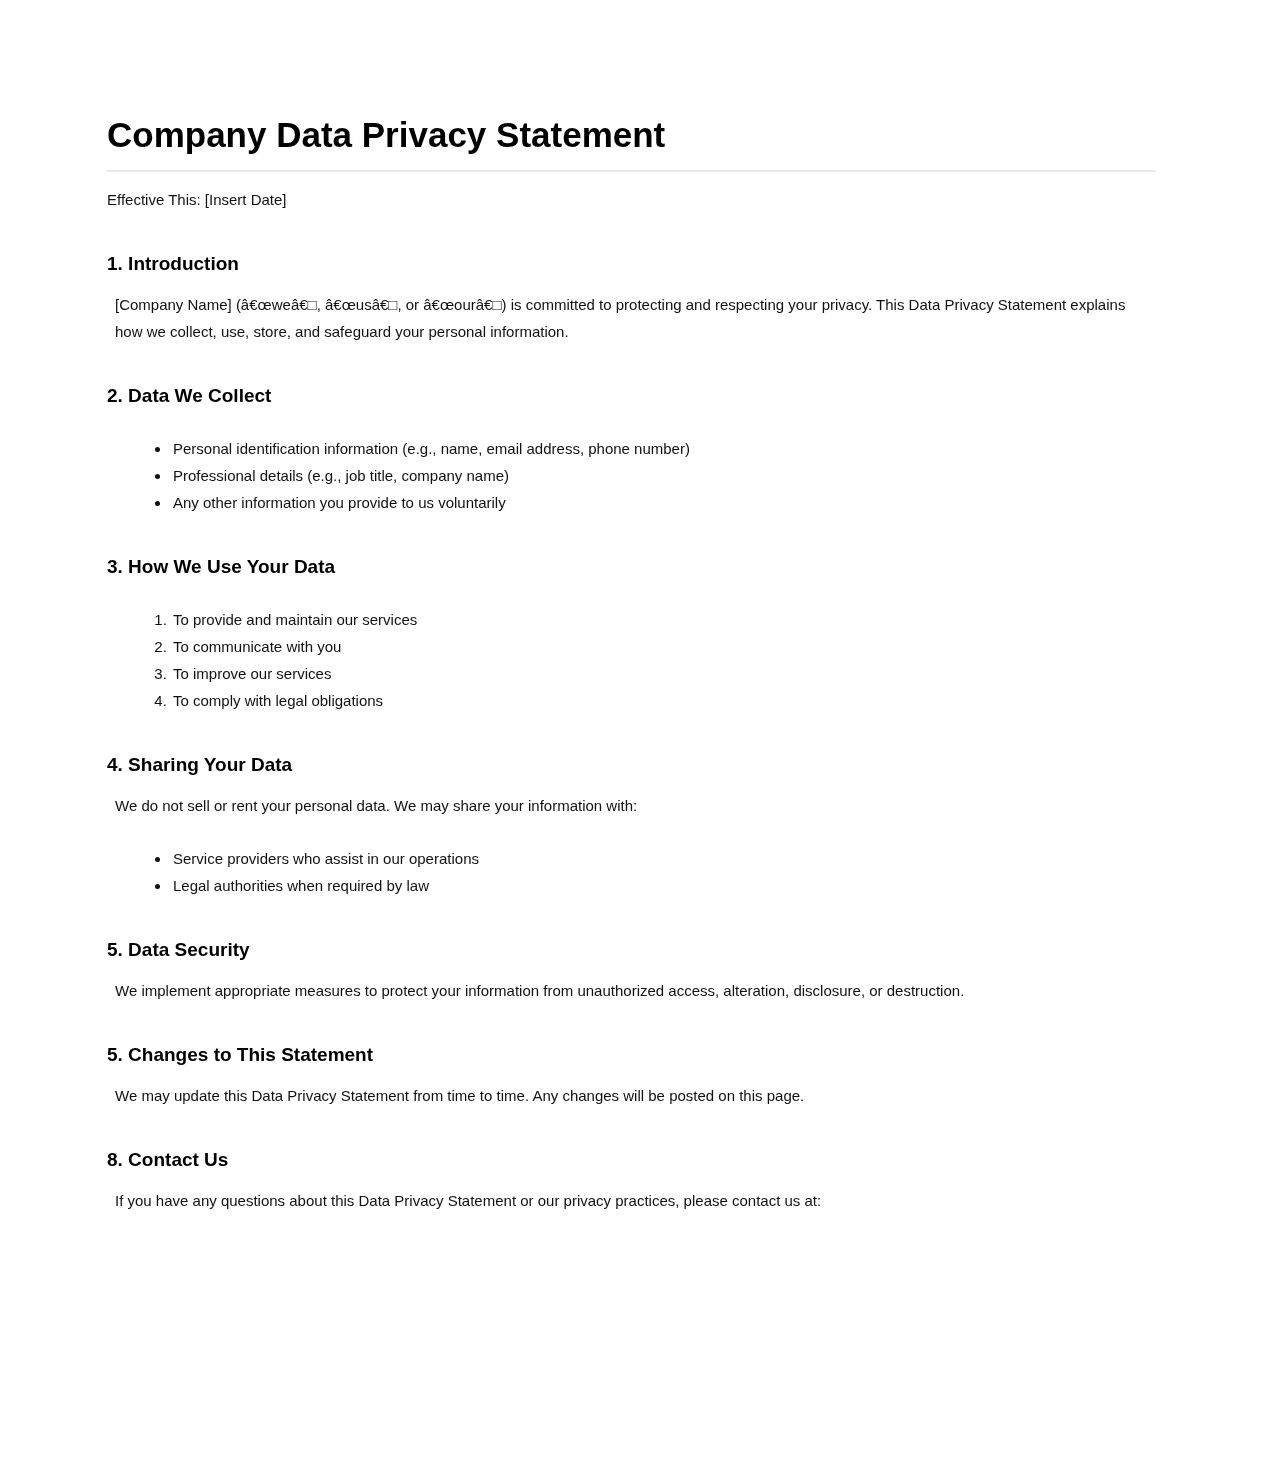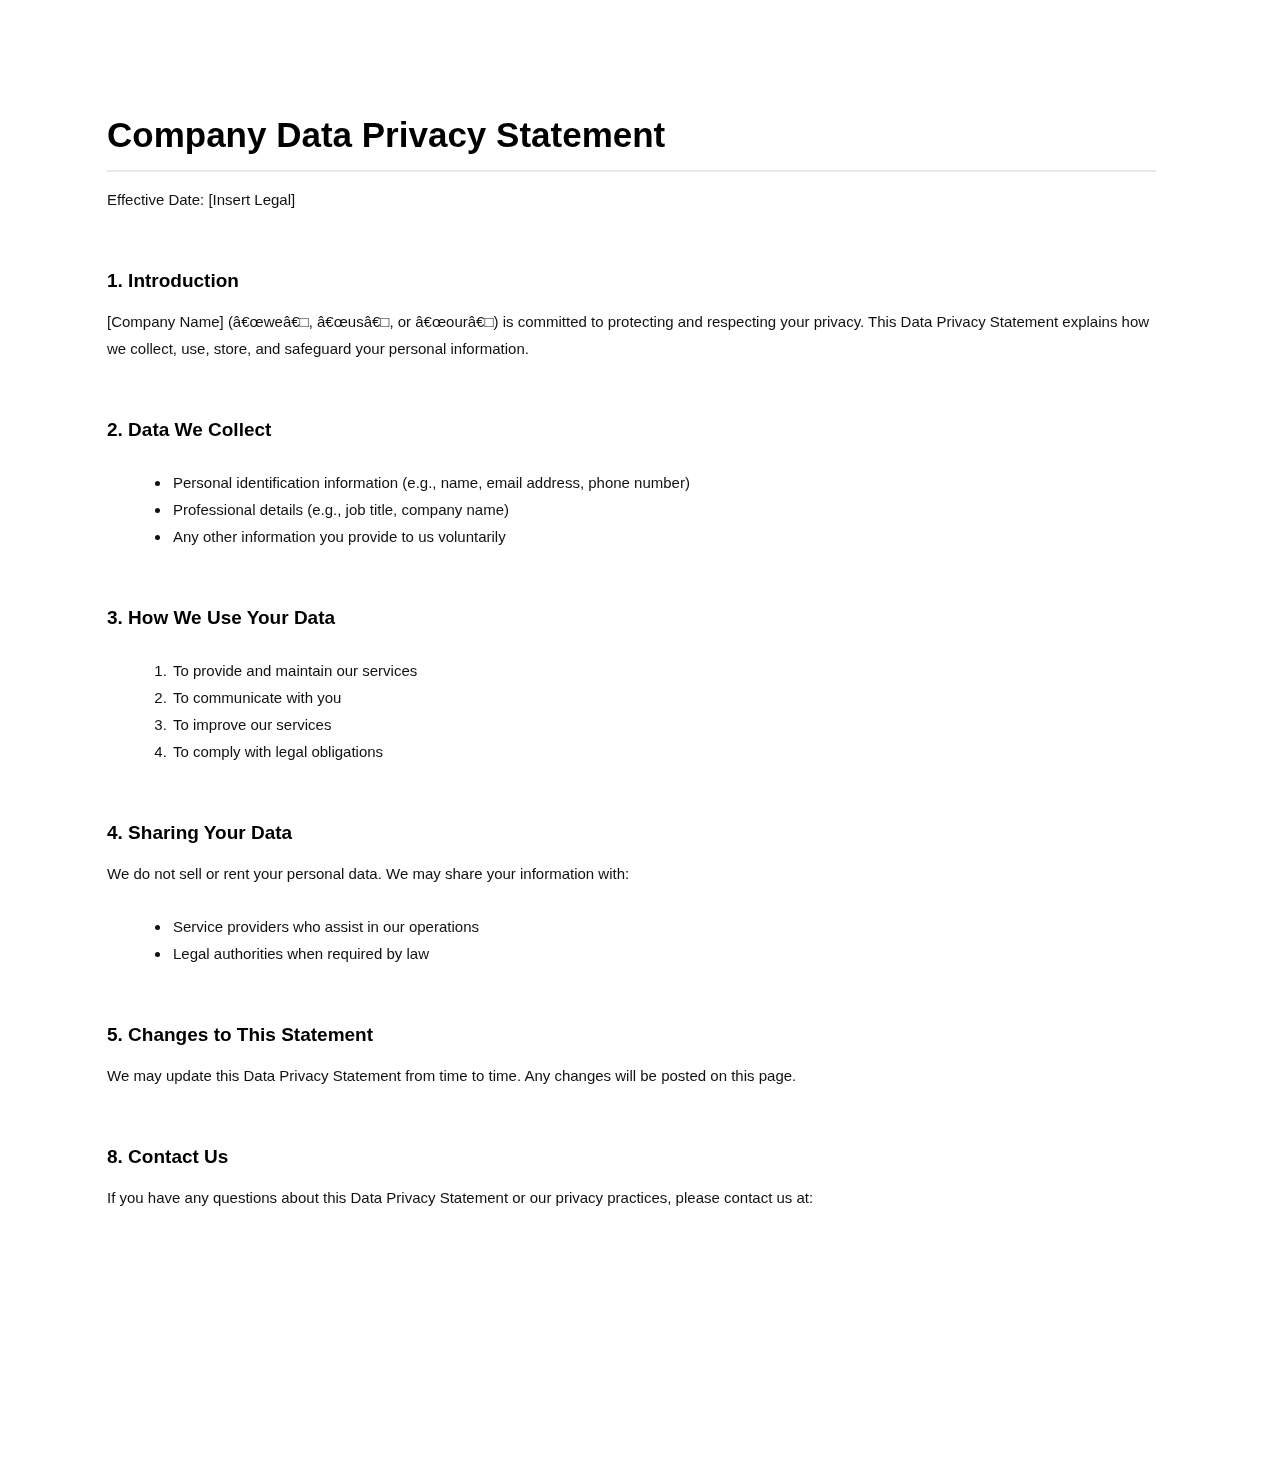--- a/index.html
+++ b/index.html
@@ -30,27 +30,27 @@
     color: #000000;
     letter-spacing: 0;
   }
   hr.title-rule {
     border: 0;
     height: 2px;
     background: #e8e8e8;
     margin: 0;
   }
   p {
-    margin: 14px 0;
+    margin: 14px 8px;
   }
   p.meta {
     margin: 14px 0;
   }
   h2.section-heading {
-    margin: 54px 0 14px;
+    margin: 37px 0 14px;
     font-size: 19px;
     line-height: 27px;
     font-weight: bold;
     color: #000000;
   }
   ul.bullet-list, ol.numbered-list {
     margin: 26px 0;
     padding-left: 64px;
   }
   ul.bullet-list { list-style: disc outside; }
@@ -59,21 +59,21 @@
     padding-left: 2px;
   }
 </style>
 </head>
 <body>
 
 <main class="page">
 
   <h1>Company Data Privacy Statement</h1>
   <hr class="title-rule">
-  <p class="meta">Effective Date: [Insert Legal]</p>
+  <p class="meta">Effective This: [Insert Date]</p>
 
   <section>
     <h2 class="section-heading">1. Introduction</h2>
     <p>[Company Name] (â€œweâ€□, â€œusâ€□, or â€œourâ€□) is committed to protecting and respecting your privacy. This Data Privacy Statement explains how we collect, use, store, and safeguard your personal information.</p>
   </section>
 
   <section>
     <h2 class="section-heading">2. Data We Collect</h2>
     <ul class="bullet-list">
       <li>Personal identification information (e.g., name, email address, phone number)</li>
@@ -94,20 +94,24 @@
 
   <section>
     <h2 class="section-heading">4. Sharing Your Data</h2>
     <p>We do not sell or rent your personal data. We may share your information with:</p>
     <ul class="bullet-list">
       <li>Service providers who assist in our operations</li>
       <li>Legal authorities when required by law</li>
     </ul>
   </section>
 
+  <section>
+    <h2 class="section-heading">5. Data Security</h2>
+    <p>We implement appropriate measures to protect your information from unauthorized access, alteration, disclosure, or destruction.</p>
+  </section>
 
 
   <section>
     <h2 class="section-heading">5. Changes to This Statement</h2>
     <p>We may update this Data Privacy Statement from time to time. Any changes will be posted on this page.</p>
   </section>
 
   <section>
     <h2 class="section-heading">8. Contact Us</h2>
     <p>If you have any questions about this Data Privacy Statement or our privacy practices, please contact us at:</p>

